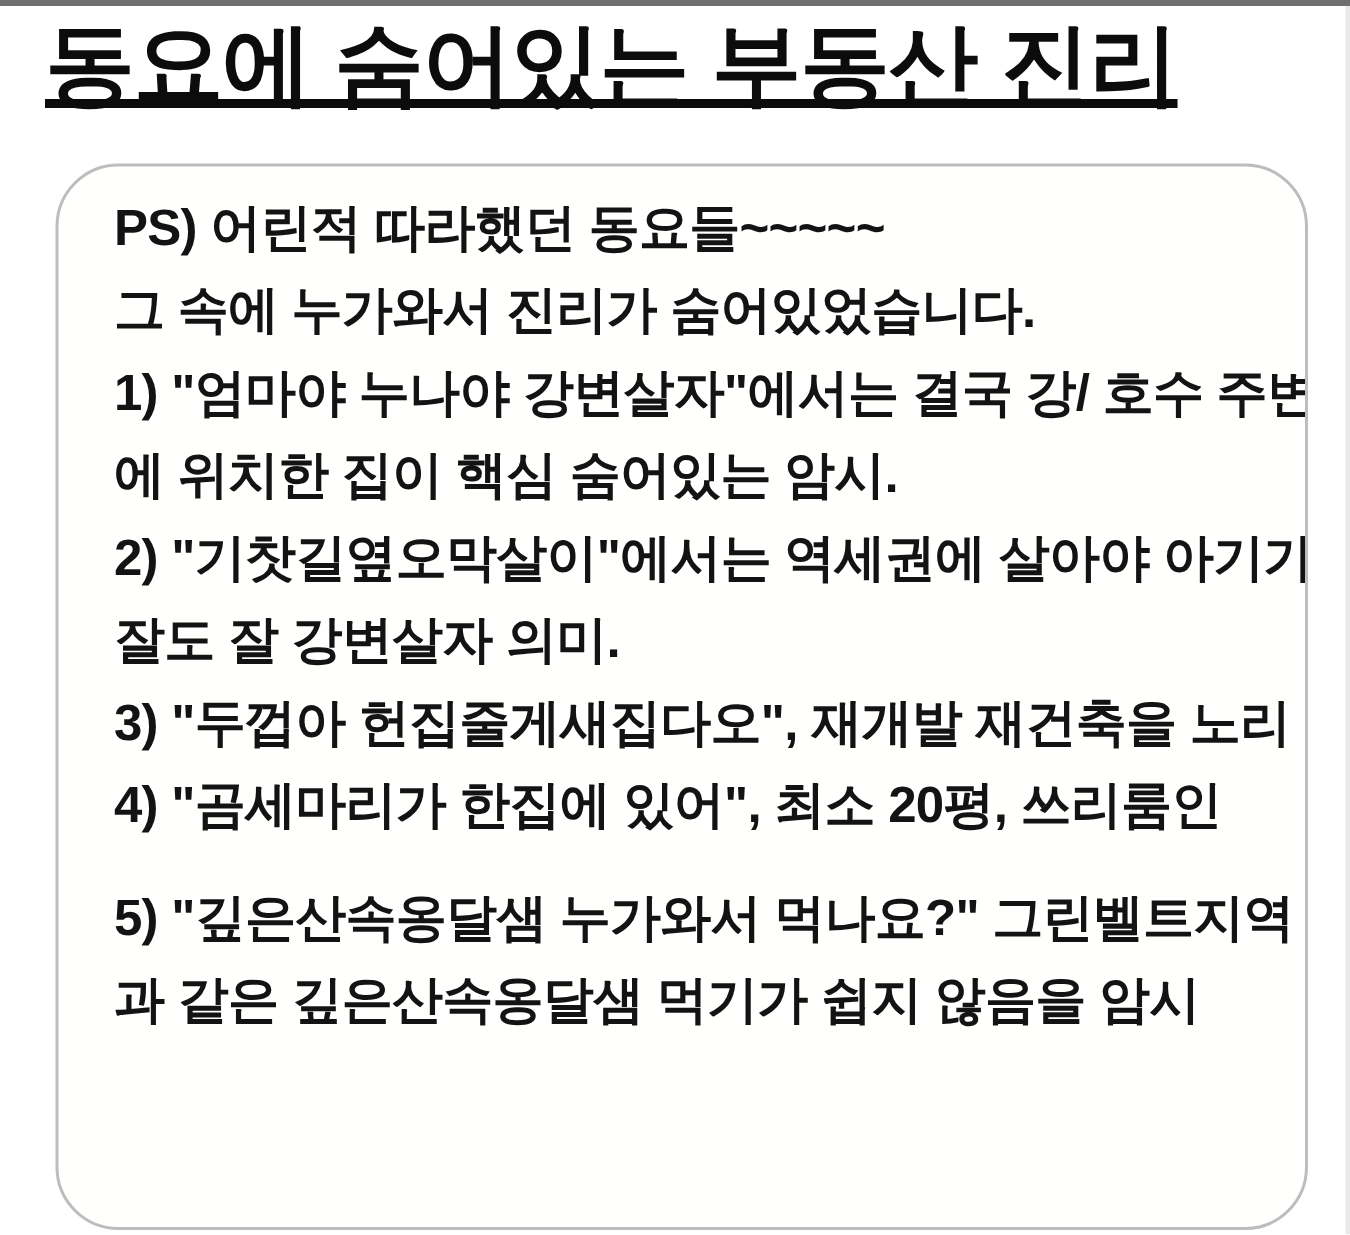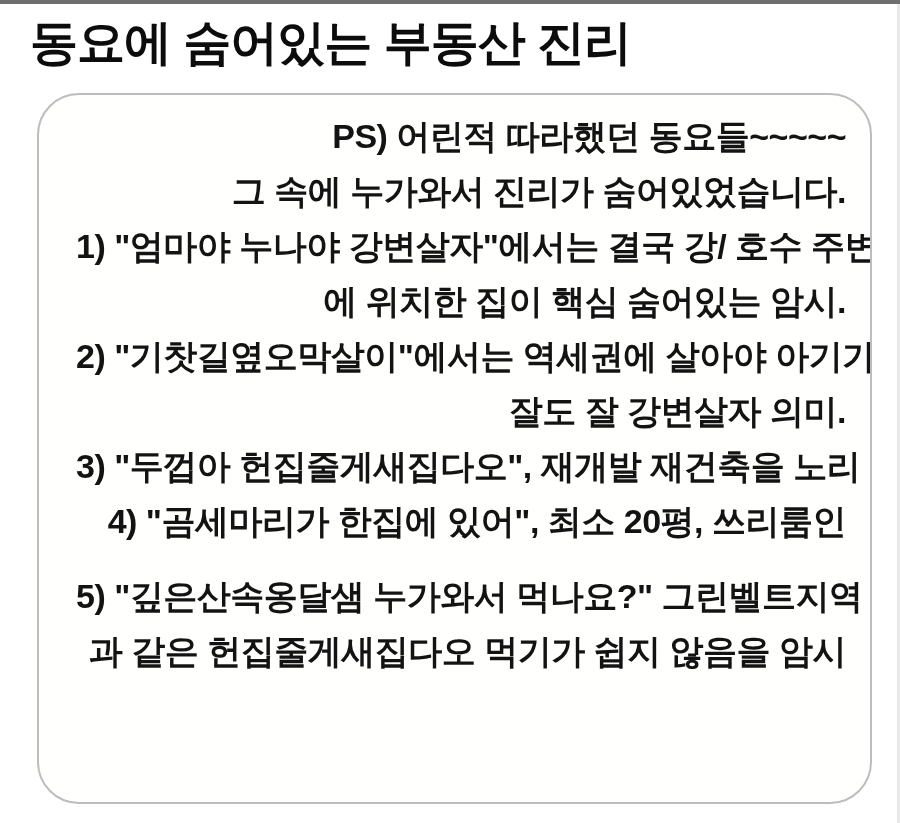--- a/index.html
+++ b/index.html
@@ -30,40 +30,40 @@
     right: 0;
     width: 3px;
     height: 819px;
     background: #e9e9e9;
   }
   .title {
     position: absolute;
     top: 12px;
     left: 30px;
     margin: 0;
-    font-size: 48px;
+    font-size: 60px;
     line-height: 62px;
     font-weight: bold;
     letter-spacing: -1px;
     color: #0c0c0c;
     white-space: nowrap;
+    text-decoration: underline;
   }
   .card {
     position: absolute;
-    top: 93px;
+    top: 109px;
     left: 37px;
     width: 835px;
     height: 711px;
     box-sizing: border-box;
     background: #fffffe;
     border: 2px solid #bdbdbd;
     border-radius: 42px;
     padding: 14px 24px 0 37px;
     overflow: hidden;
-    text-align: right;
   }
   .para {
     margin: 0;
     font-size: 34px;
     font-weight: bold;
     line-height: 55px;
     letter-spacing: -0.5px;
     color: #131313;
   }
   .para:last-child {
@@ -95,18 +95,18 @@
           <span class="line">잘도 잘 강변살자 의미.</span>
         </p>
         <p class="para">
           <span class="line">3) "두껍아 헌집줄게새집다오", 재개발 재건축을 노리</span>
         </p>
         <p class="para">
           <span class="line">4) "곰세마리가 한집에 있어", 최소 20평, 쓰리룸인</span>
         </p>
         <p class="para">
           <span class="line">5) "깊은산속옹달샘 누가와서 먹나요?" 그린벨트지역</span>
-          <span class="line">과 같은 헌집줄게새집다오 먹기가 쉽지 않음을 암시</span>
+          <span class="line">과 같은 깊은산속옹달샘 먹기가 쉽지 않음을 암시</span>
         </p>
       </div>
   </div>
   <div class="right-edge"></div>
 </div>
 
 </body></html>

